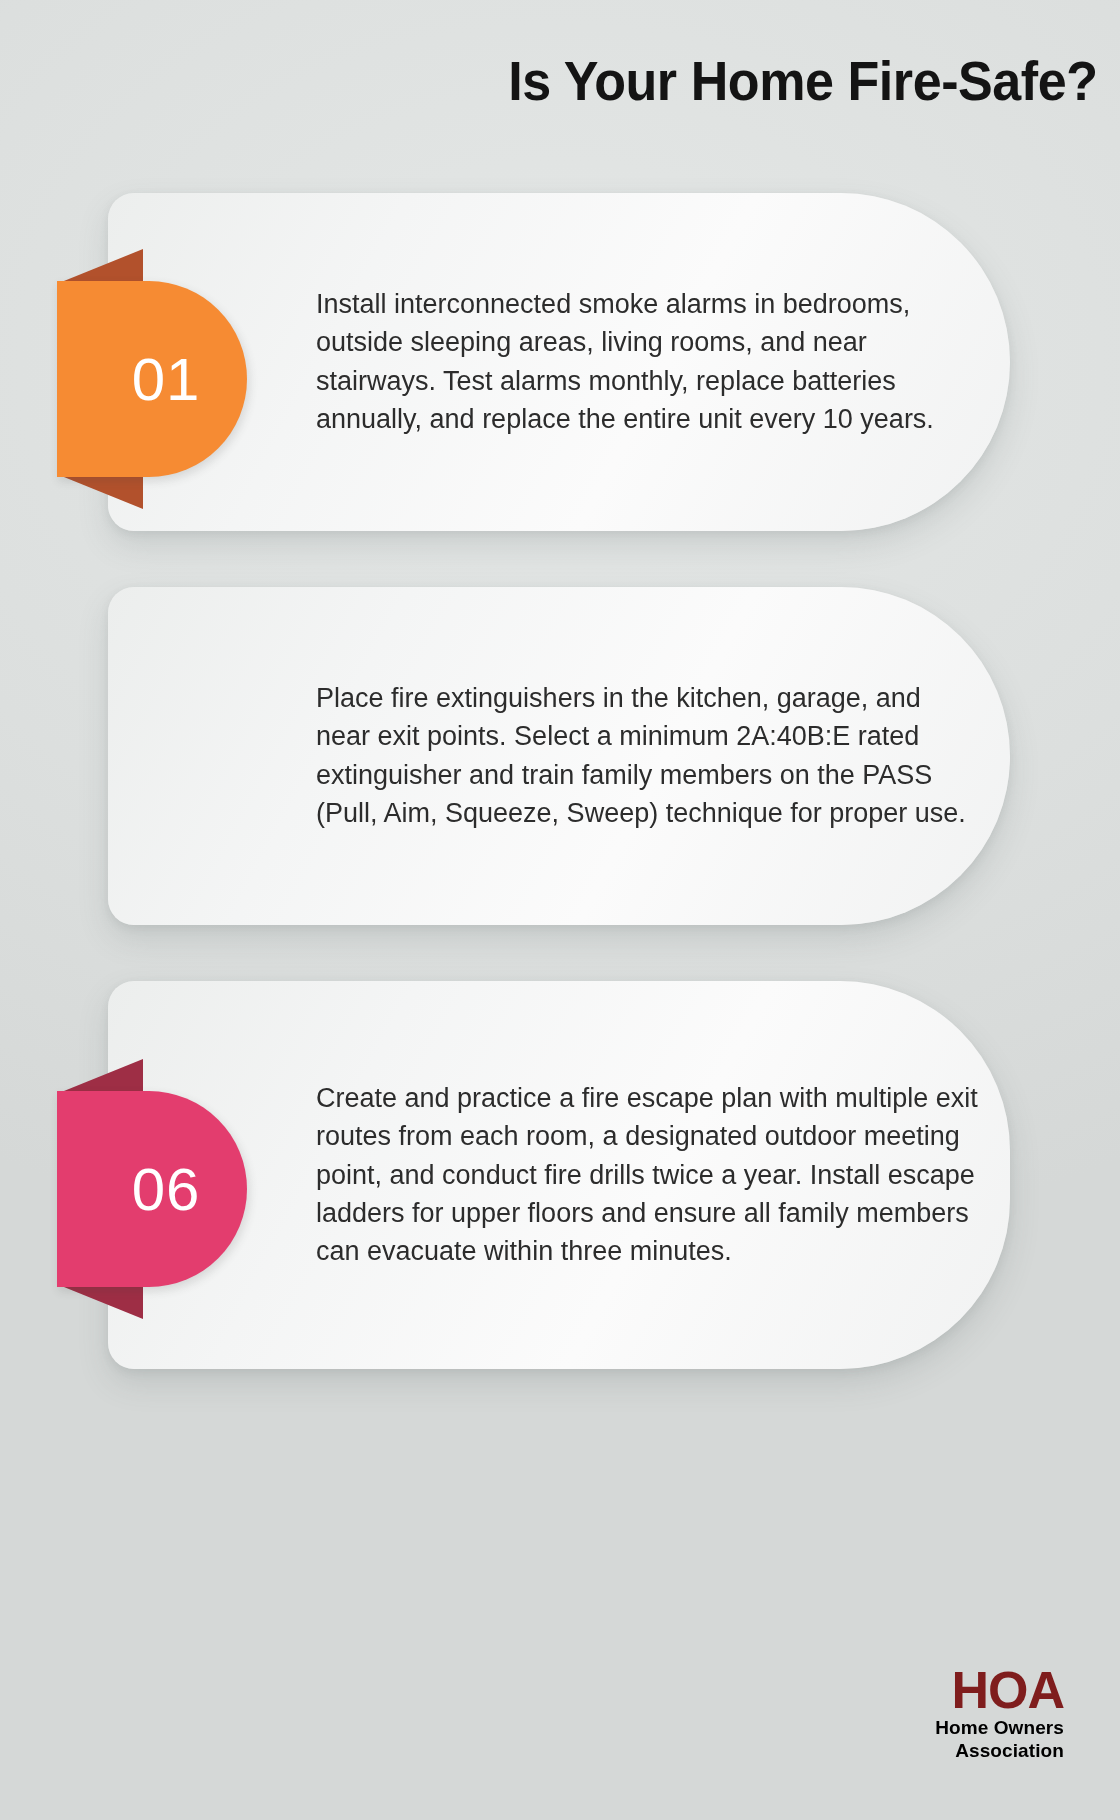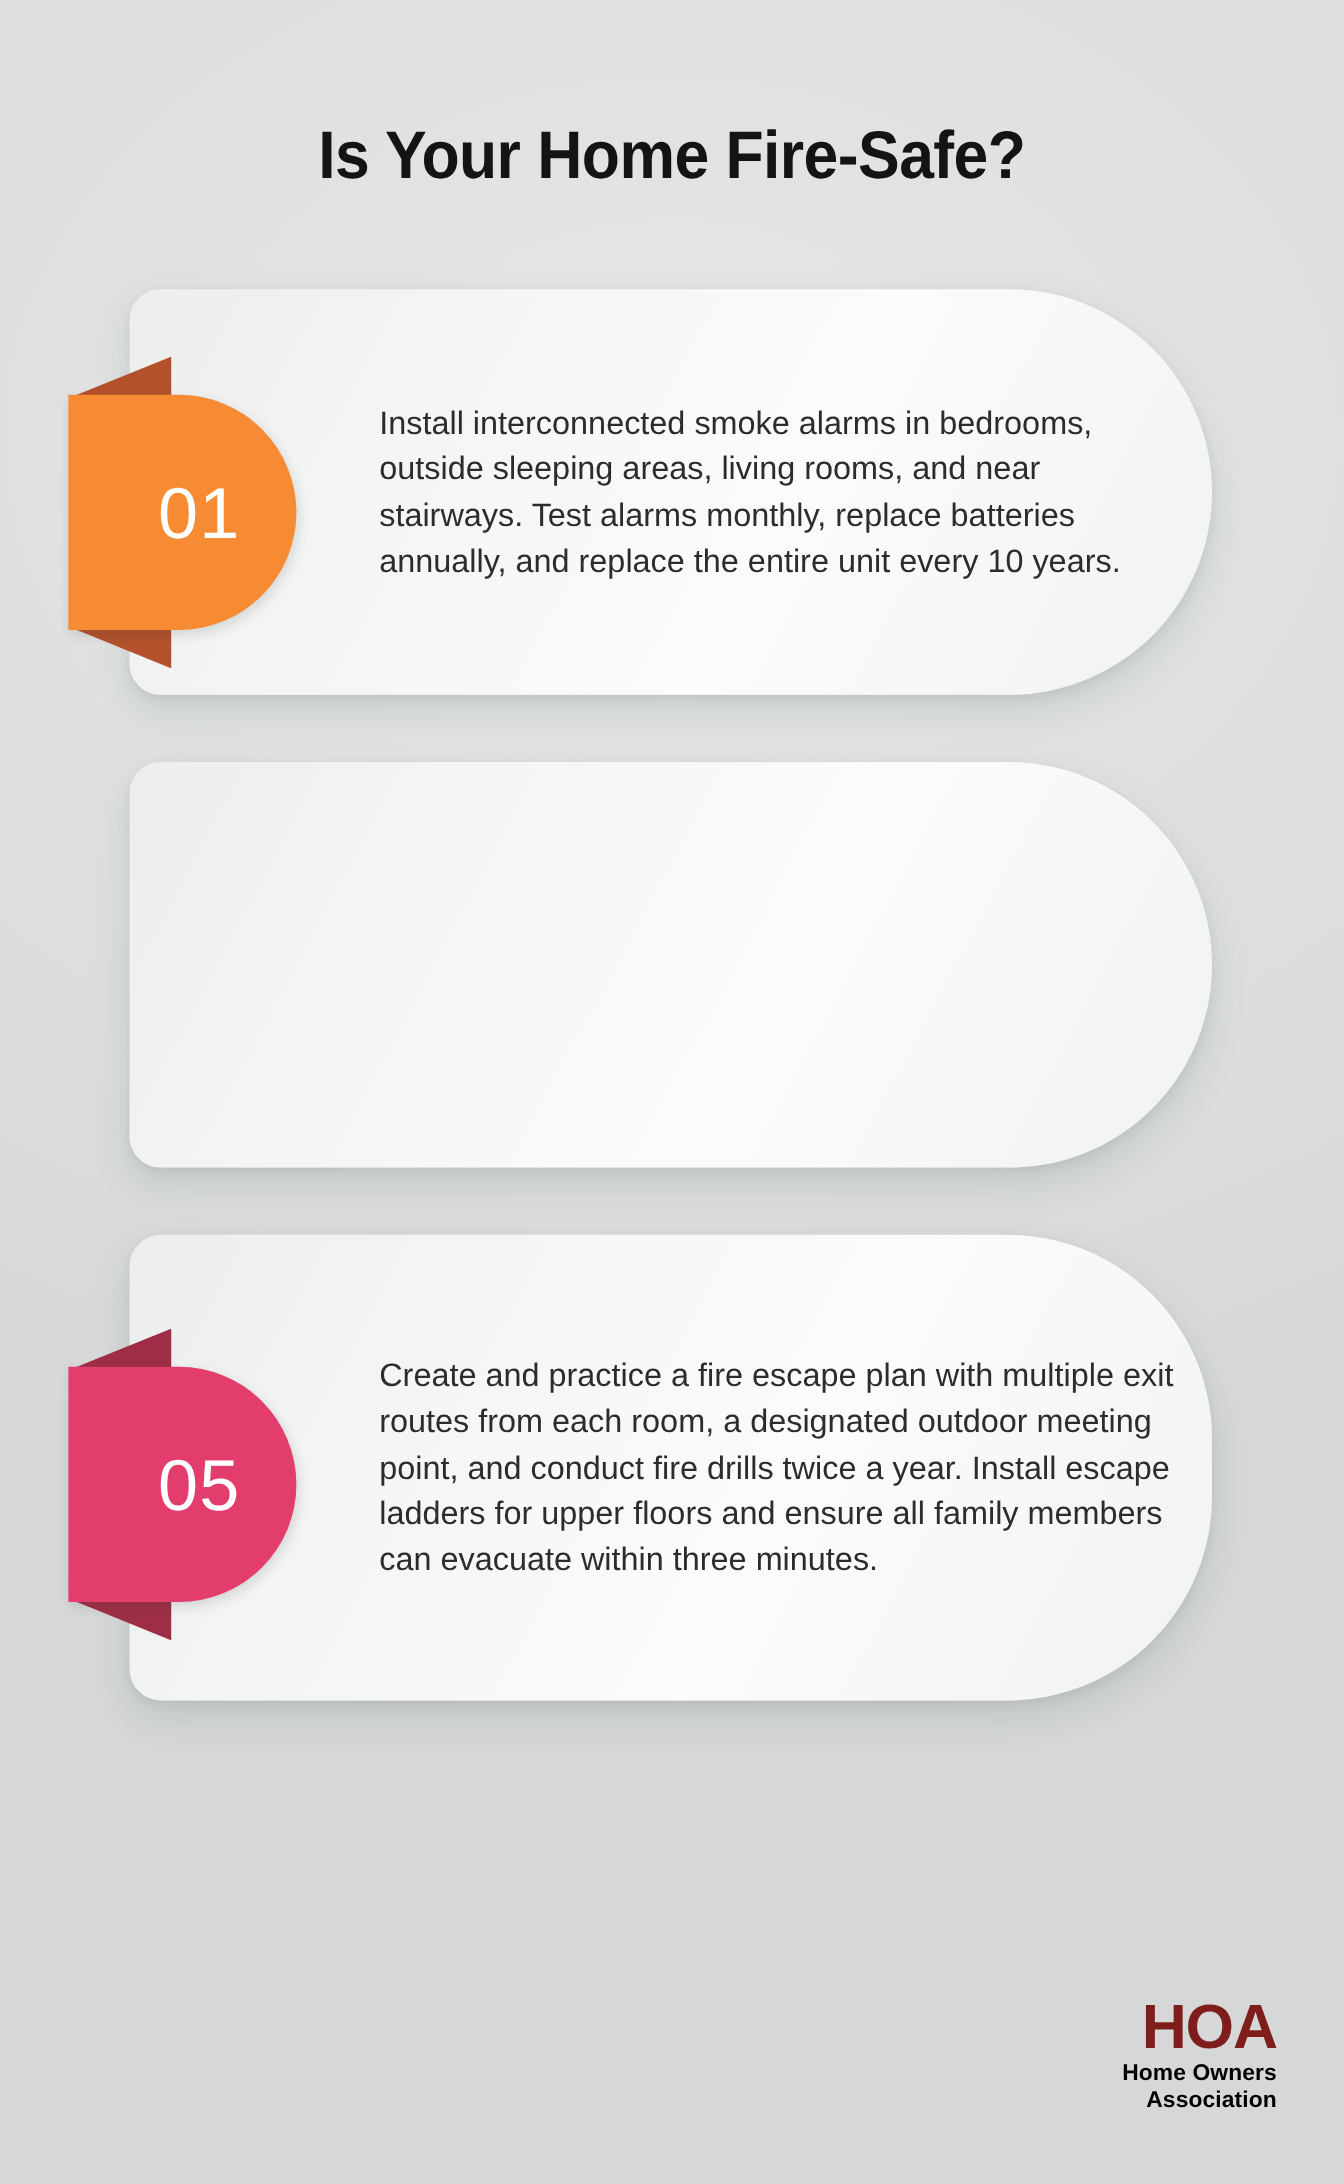--- a/index.html
+++ b/index.html
@@ -14,22 +14,22 @@
     font-family:"Liberation Sans", sans-serif;
     background:
       radial-gradient(ellipse 1200px 900px at 50% 20%, #e4e7e6 0%, #dcdfde 55%, #d6d9d8 100%);
     position:relative;
     overflow:hidden;
   }
 
   
   .title-wrap {
     width:100%;
-    padding-top:96px;
-    text-align:center;
+    padding-top:48px;
+    text-align:right;
   }
   .page-title {
     font-family:"Liberation Sans Narrow","Liberation Sans", sans-serif;
     font-size:56px;
     font-weight:bold;
     letter-spacing:-0.5px;
     color:#141414;
     transform:scaleX(0.93);
     display:inline-block;
   }
@@ -150,29 +150,30 @@
       <div class="fold bottom" style="background-color: rgb(178, 81, 44);"></div>
       <div class="ribbon-body" style="background-color: rgb(246, 139, 51);">
         <span class="ribbon-num">01</span>
       </div>
     </div>
     <p class="card-text">Install interconnected smoke alarms in bedrooms, outside sleeping areas, living rooms, and near stairways. Test alarms monthly, replace batteries annually, and replace the entire unit every 10 years.</p>
   </div>
 
   <div class="card-row">
     <div class="panel"></div>
+    <p class="card-text">Place fire extinguishers in the kitchen, garage, and near exit points. Select a minimum 2A:40B:E rated extinguisher and train family members on the PASS (Pull, Aim, Squeeze, Sweep) technique for proper use.</p>
   </div>
 
   <div class="card-row" style="height:388px;">
     <div class="panel"></div>
     <div class="ribbon" style="top:110px;">
       <div class="fold top" style="background-color: rgb(158, 46, 69);"></div>
       <div class="fold bottom" style="background-color: rgb(158, 46, 69);"></div>
       <div class="ribbon-body" style="background-color: rgb(227, 61, 110);">
-        <span class="ribbon-num">05</span>
+        <span class="ribbon-num">06</span>
       </div>
     </div>
     <p class="card-text">Create and practice a fire escape plan with multiple exit routes from each room, a designated outdoor meeting point, and conduct fire drills twice a year. Install escape ladders for upper floors and ensure all family members can evacuate within three minutes.</p>
   </div>
 
 </div>
 
 <div class="logo">
   <div class="logo-mark" style="color: #7f1d1d;">HOA</div>
   <div class="logo-line">Home Owners</div>

